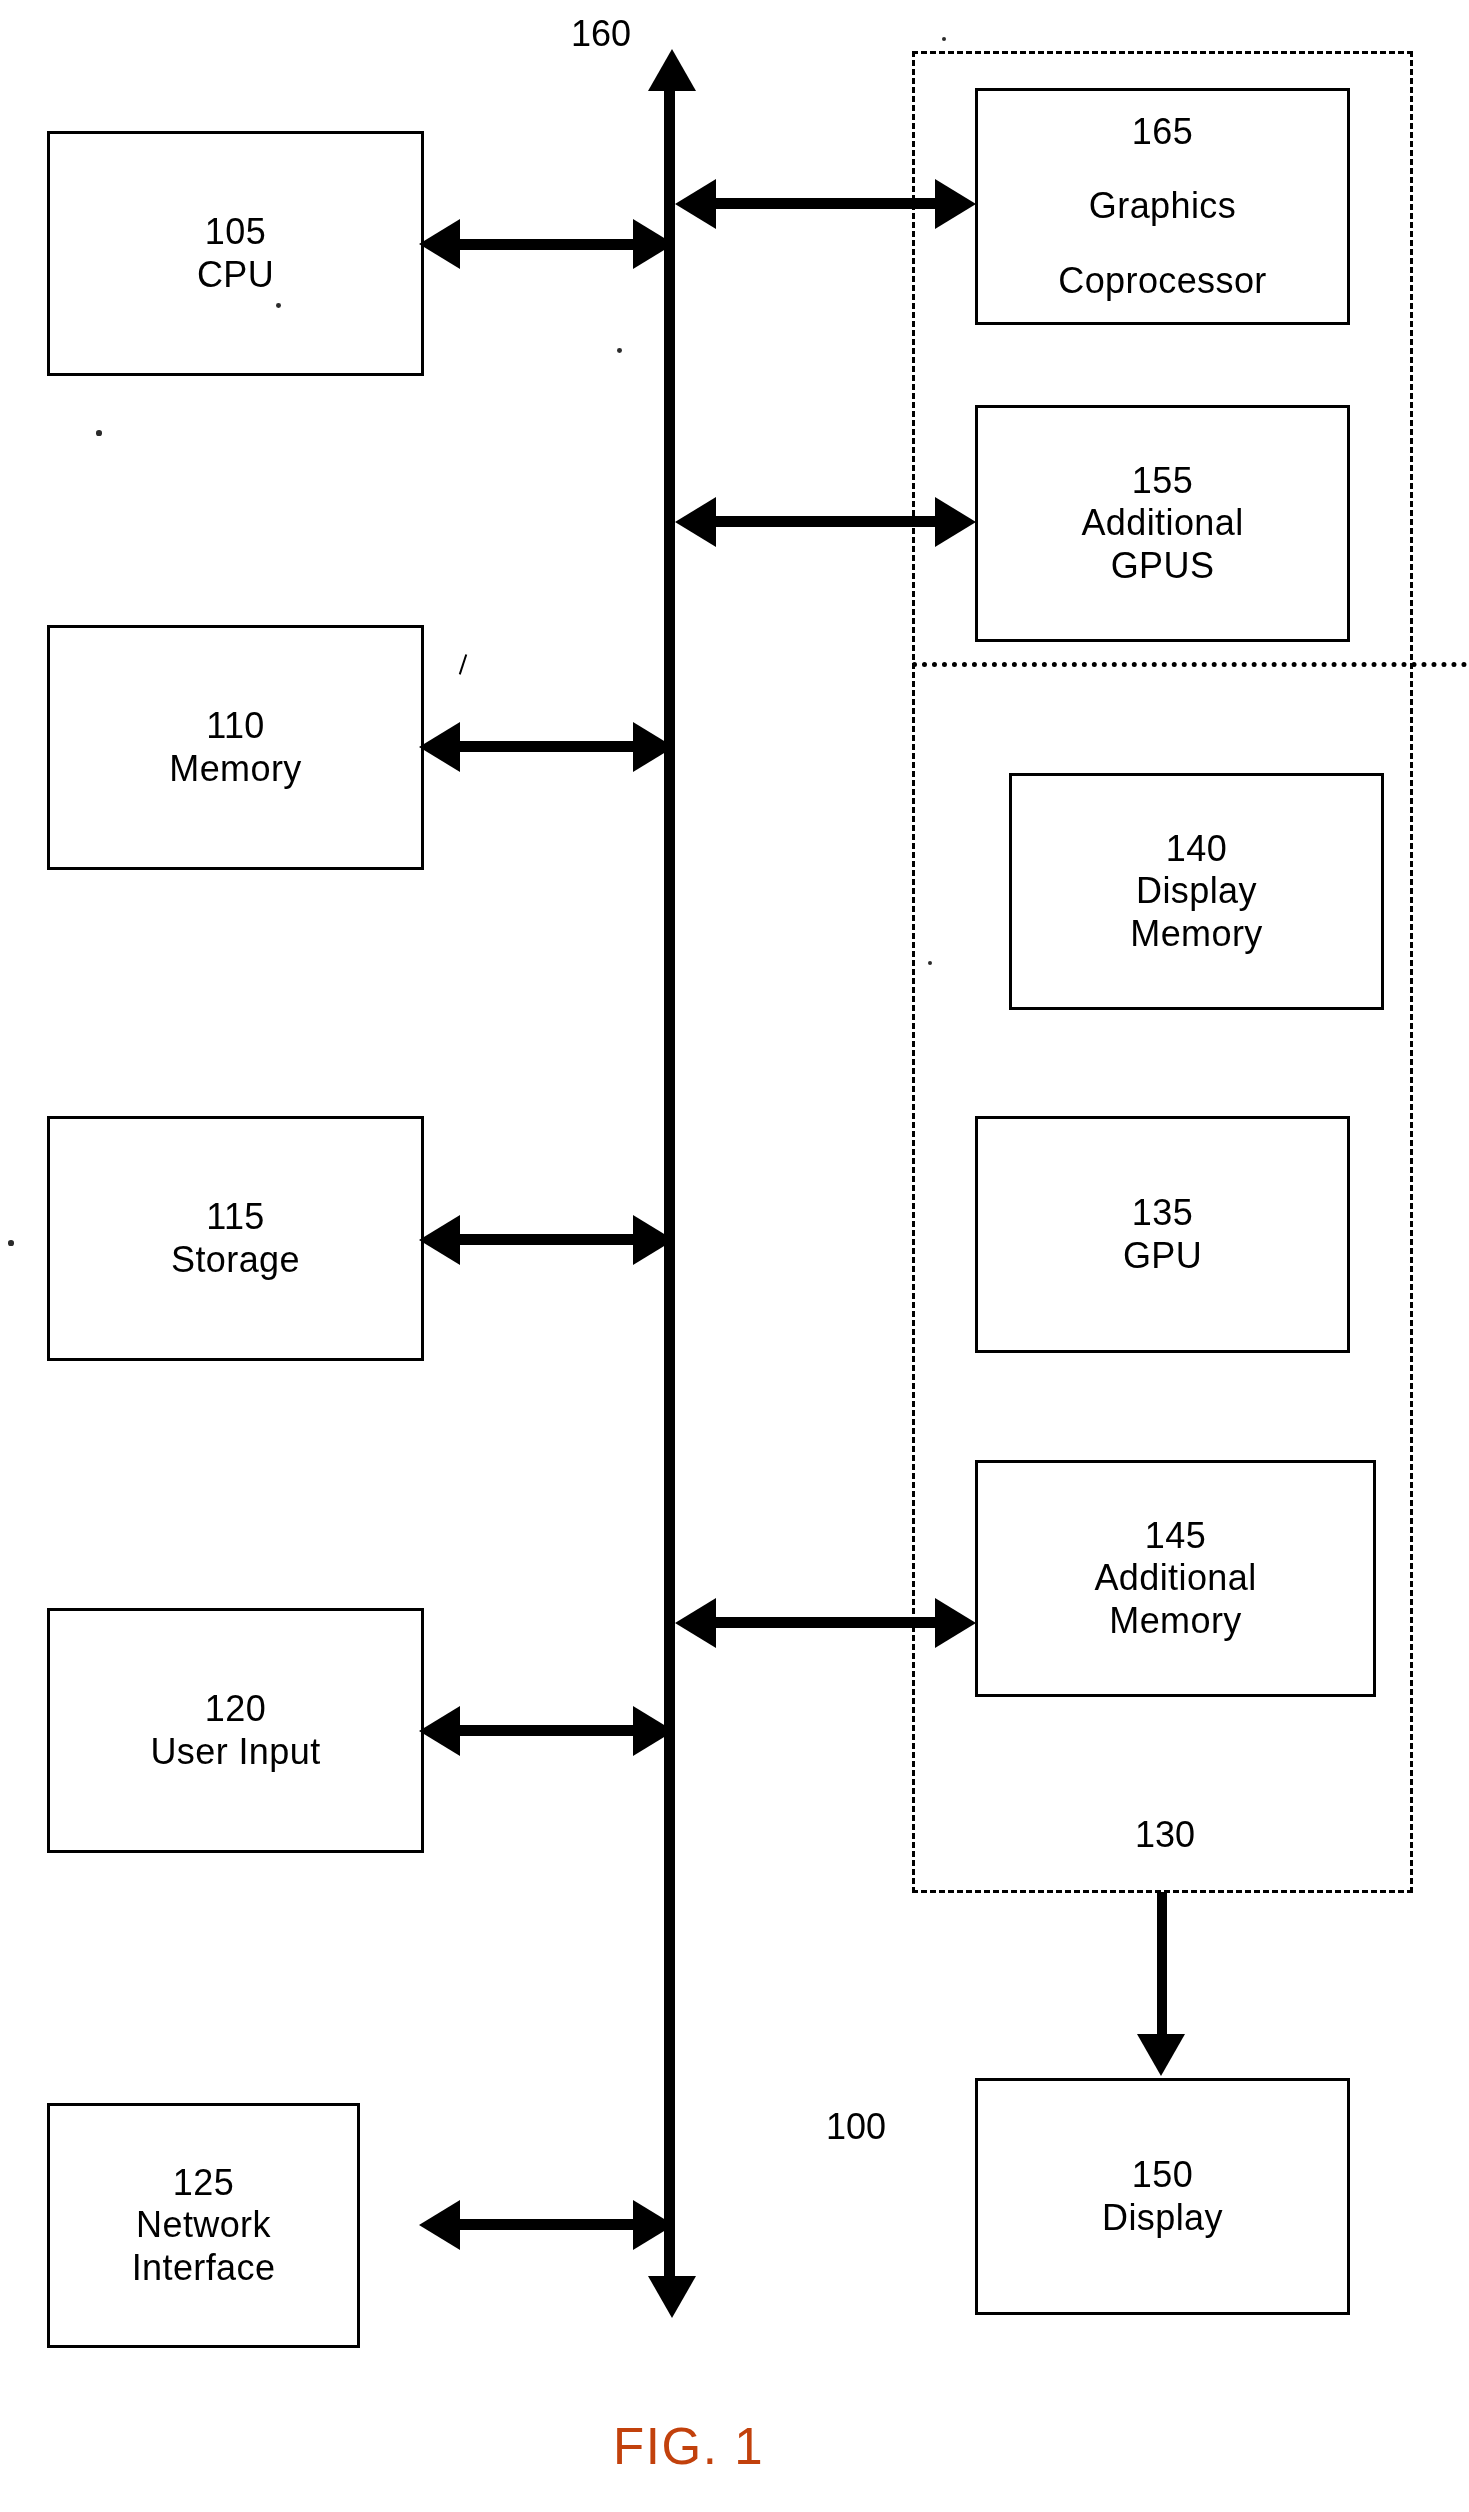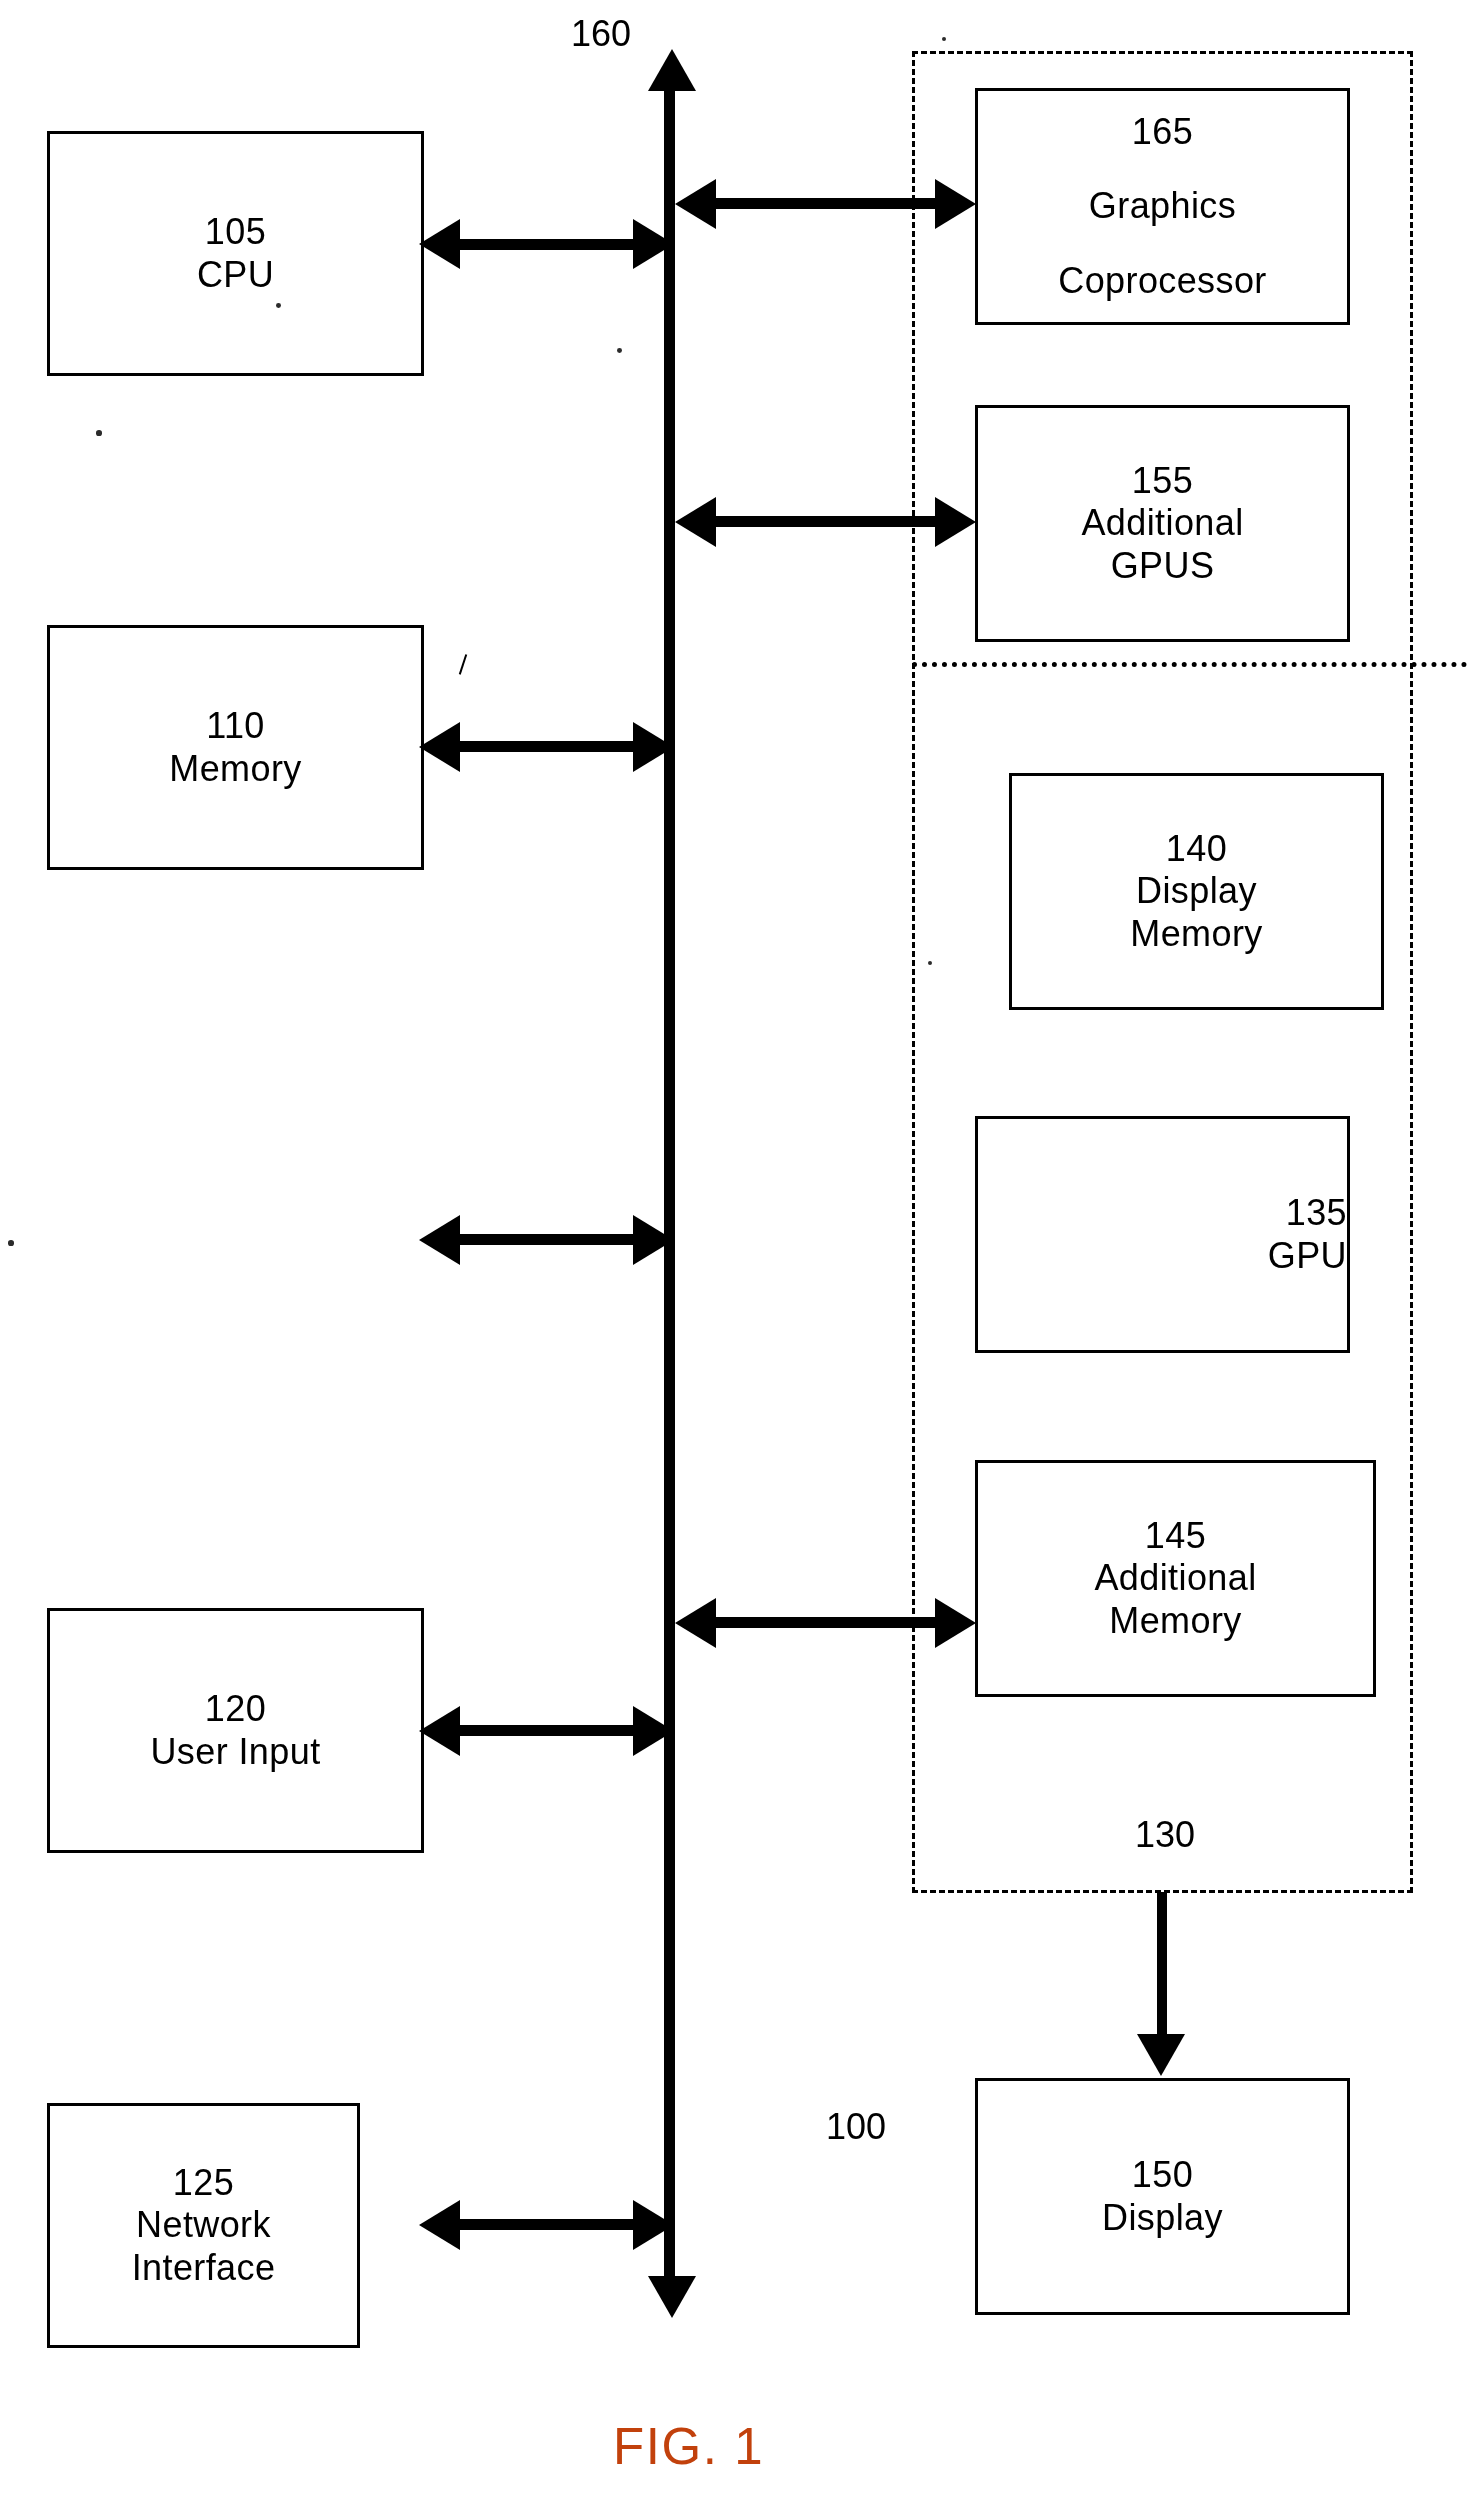--- a/index.html
+++ b/index.html
@@ -154,20 +154,24 @@
   <div class="box" style="left:47px; top:131px; width:377px; height:245px;">
     <span class="ref">105</span>
     <span class="nm">CPU</span>
   </div>
 
   <div class="box" style="left:47px; top:625px; width:377px; height:245px;">
     <span class="ref">110</span>
     <span class="nm">Memory</span>
   </div>
 
+  <div class="box" style="left:47px; top:1116px; width:377px; height:245px;">
+    <span class="ref">115</span>
+    <span class="nm">Storage</span>
+  </div>
 
   <div class="box" style="left:47px; top:1608px; width:377px; height:245px;">
     <span class="ref">120</span>
     <span class="nm">User Input</span>
   </div>
 
   <div class="box" style="left:47px; top:2103px; width:313px; height:245px;">
     <span class="ref">125</span>
     <span class="nm">Network</span>
     <span class="nm2">Interface</span>
@@ -204,21 +208,21 @@
     <span class="nm">Additional</span>
     <span class="nm2">GPUS</span>
   </div>
 
   <div class="box" style="left:975px; top:773px; width:375px; height:237px;margin-left:34px;">
     <span class="ref">140</span>
     <span class="nm">Display</span>
     <span class="nm2">Memory</span>
   </div>
 
-  <div class="box" style="left:975px; top:1116px; width:375px; height:237px;align-items:flex-end;">
+  <div class="box" style="left:975px; top:1116px; width:375px; height:237px;">
     <span class="ref">135</span>
     <span class="nm">GPU</span>
   </div>
 
   <div class="box" style="left:975px; top:1460px; width:401px; height:237px;">
     <span class="ref">145</span>
     <span class="nm">Additional</span>
     <span class="nm2">Memory</span>
   </div>
 

